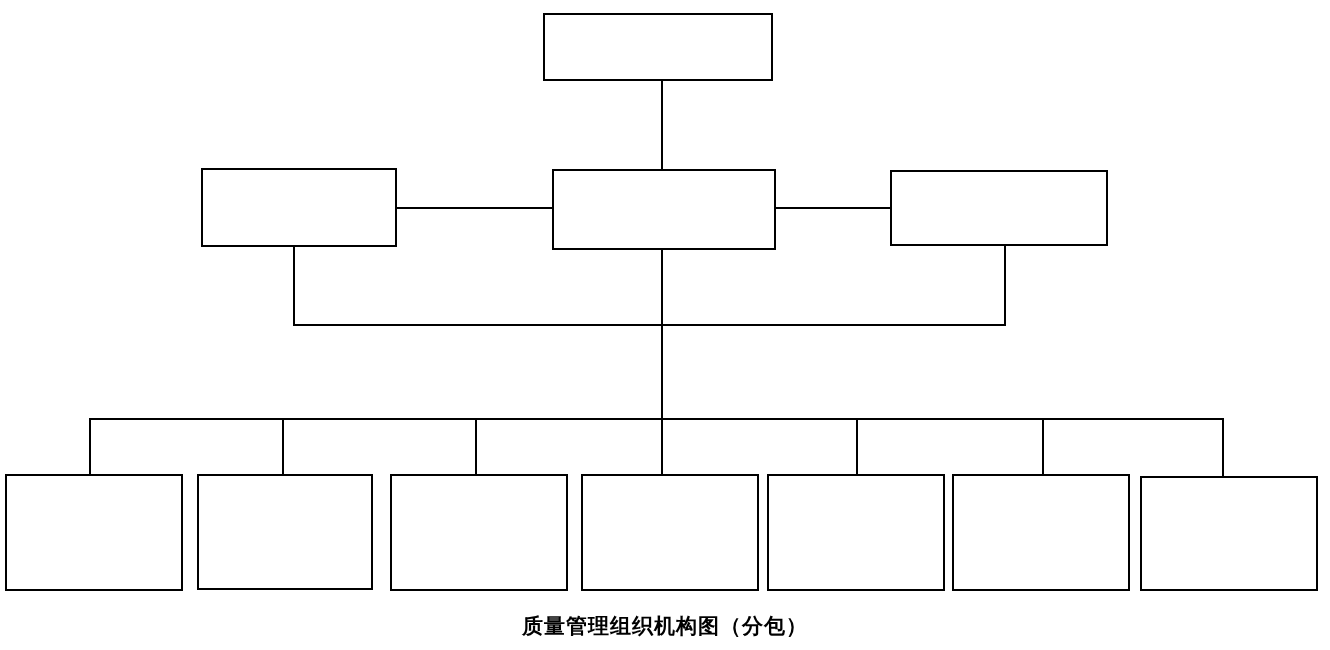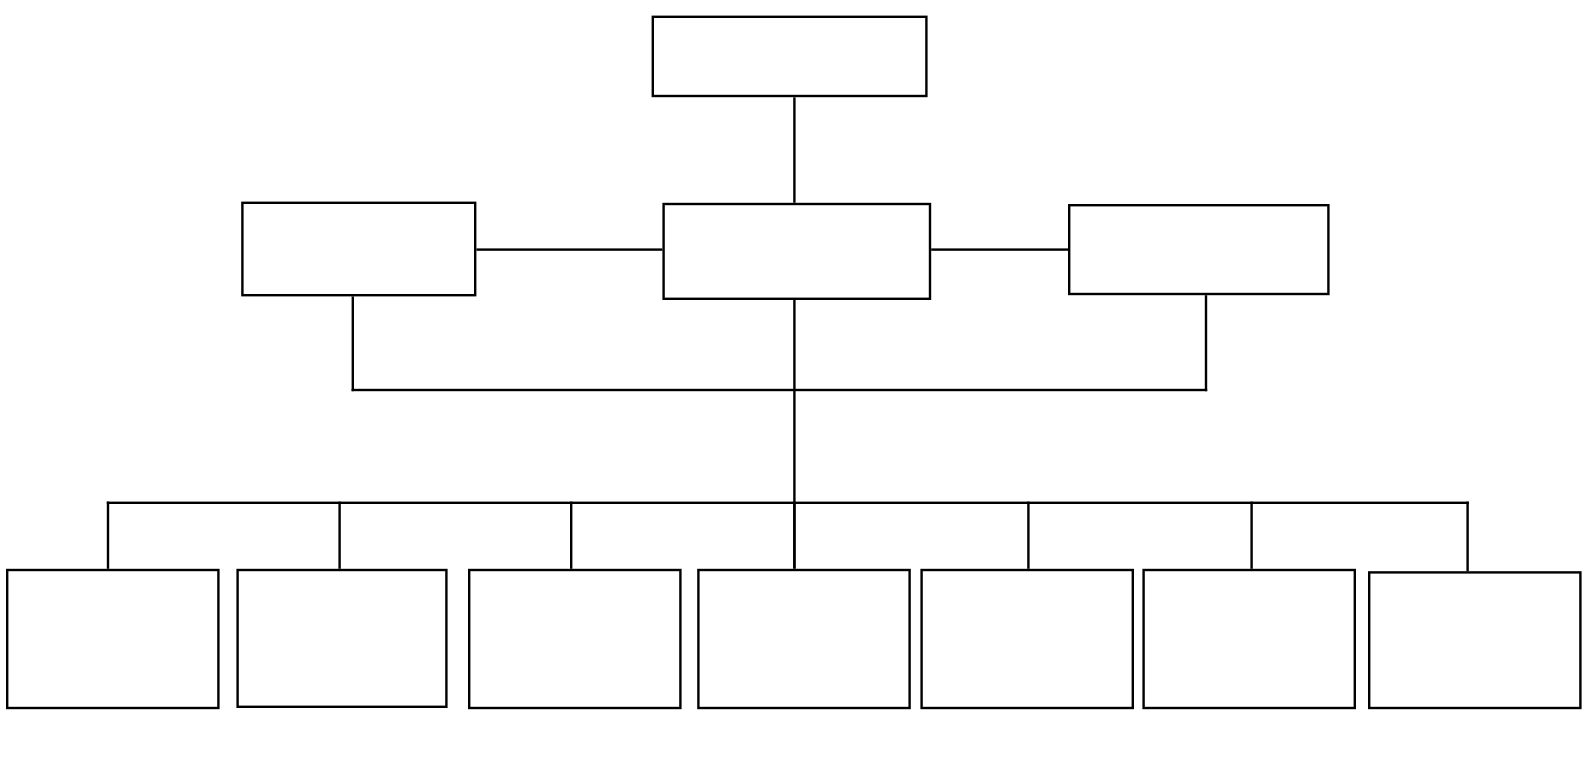--- a/index.html
+++ b/index.html
@@ -79,13 +79,14 @@
   <div class="node-box" style="left: 552px; top: 169px; width: 224px; height: 81px; border-color: rgb(0, 0, 0); border-width: 2px;"></div>
   <div class="node-box" style="left: 890px; top: 170px; width: 218px; height: 76px; border-color: rgb(0, 0, 0); border-width: 2px;"></div>
   <div class="node-box" style="left: 5px; top: 474px; width: 178px; height: 117px; border-color: rgb(0, 0, 0); border-width: 2px;"></div>
   <div class="node-box" style="left: 197px; top: 474px; width: 176px; height: 116px; border-color: rgb(0, 0, 0); border-width: 2px;"></div>
   <div class="node-box" style="left: 390px; top: 474px; width: 178px; height: 117px; border-color: rgb(0, 0, 0); border-width: 2px;"></div>
   <div class="node-box" style="left: 581px; top: 474px; width: 178px; height: 117px; border-color: rgb(0, 0, 0); border-width: 2px;"></div>
   <div class="node-box" style="left: 767px; top: 474px; width: 178px; height: 117px; border-color: rgb(0, 0, 0); border-width: 2px;"></div>
   <div class="node-box" style="left: 952px; top: 474px; width: 178px; height: 117px; border-color: rgb(0, 0, 0); border-width: 2px;"></div>
   <div class="node-box" style="left: 1140px; top: 476px; width: 178px; height: 115px; border-color: rgb(0, 0, 0); border-width: 2px;"></div>
 
+  <div id="diagram-caption" style="top: 612px; left: 0px; color: rgb(0, 0, 0);">质量管理组织机构图（分包）</div>
 </div>
 
 </body></html>

